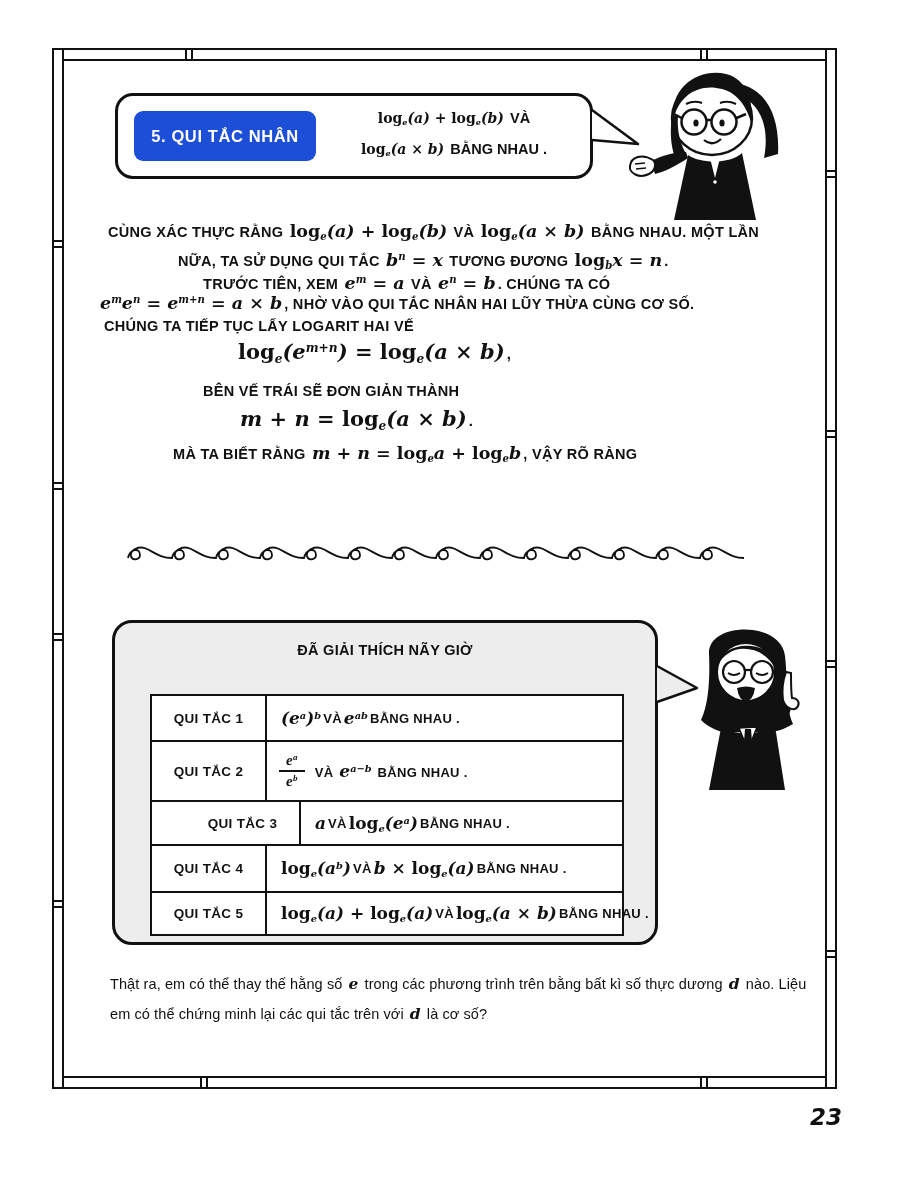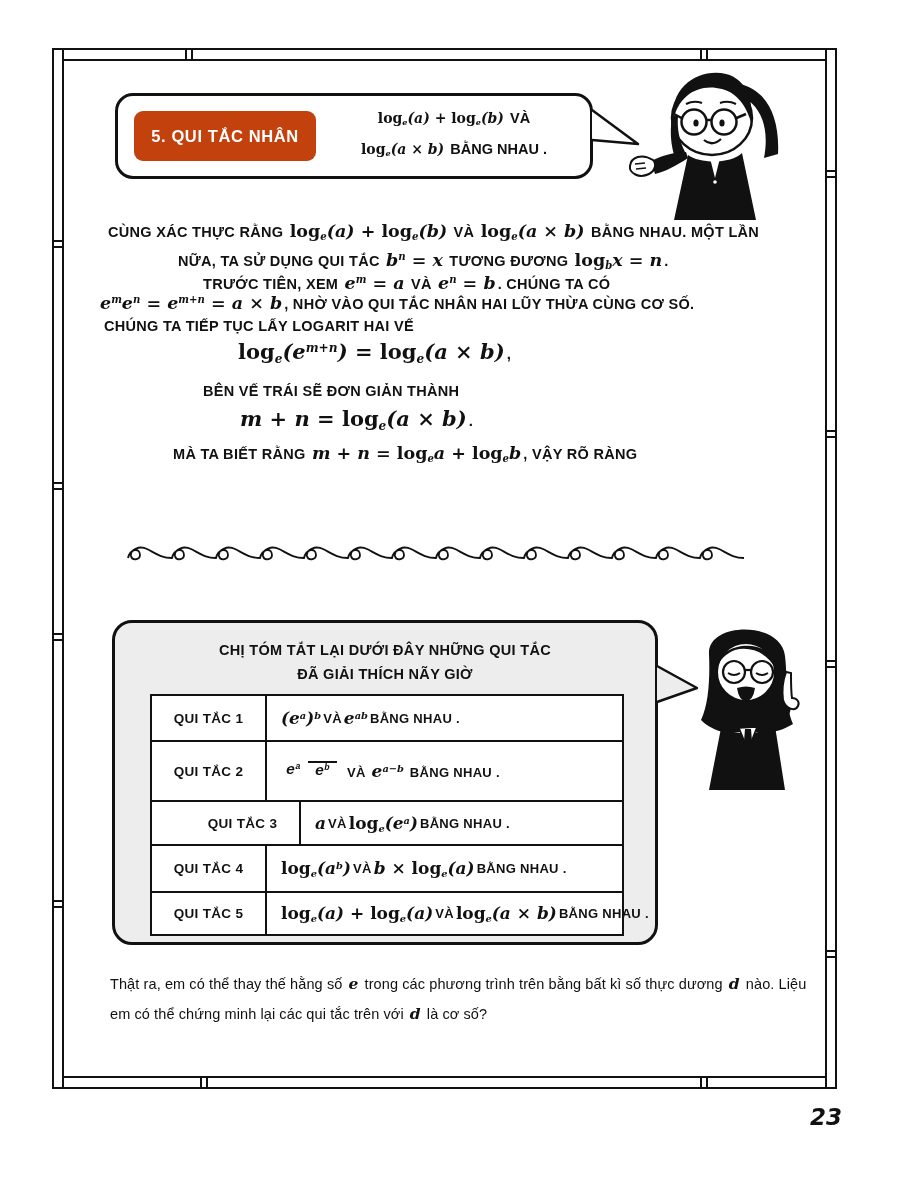--- a/index.html
+++ b/index.html
@@ -18,21 +18,21 @@
   .m sup { font-size: 58%; vertical-align: .55em; }
   .m sub { font-size: 58%; vertical-align: -.3em; }
   .rm { font-style: normal; }
   
   .bubble1 {
     position: absolute; left: 115px; top: 93px; width: 478px; height: 86px;
     background: #fff; border: 3px solid #111; border-radius: 18px;
     display: flex; align-items: center;
   }
   .rulebox {
-    margin-left: 16px; width: 182px; height: 50px; background: #c2410c; border-radius: 9px;
+    margin-left: 16px; width: 182px; height: 50px; background: #1d4ed8; border-radius: 9px;
     color: #fff; display: flex; align-items: center; justify-content: center;
     font-size: 16.5px; font-weight: bold; letter-spacing: .6px; flex: none;
   }
   .b1text { flex: 1; text-align: center; font-size: 14.5px; font-weight: bold; line-height: 27px; }
   .b1text .m { font-size: 14px; }
   .tail { position: absolute; }
   
   .bl { position: absolute; font-size: 14.5px; font-weight: bold; letter-spacing: .3px; white-space: nowrap; line-height: 24px; }
   .bl .m { font-size: 17.5px; }
   .bl.eq { font-size: 15px; }
@@ -49,22 +49,22 @@
   .rrow { display: flex; align-items: stretch; }
   .rrow + .rrow { border-top: 2px solid #111; }
   .rlabel {
     width: 115px; flex: none; border-right: 2px solid #111;
     display: flex; align-items: center; justify-content: center;
     font-size: 13.5px; font-weight: bold; letter-spacing: .3px; text-align: center;
   }
   .rcontent { flex: 1; display: flex; align-items: center; padding: 6px 12px; font-size: 13px; font-weight: bold; letter-spacing: .3px; flex-wrap: nowrap; white-space: nowrap; }
   .rcontent .m { font-size: 17px; }
   .r1 { min-height: 44px; } .r2 { min-height: 60px; } .r3 { min-height: 44px; padding-left: 34px; } .r4 { min-height: 47px; } .r5 { min-height: 43px; }
-  .frac { display: inline-flex; flex-direction: row; align-items: center; margin-right: 10px;
-          font-family: Liberation Mono, monospace; font-style: italic; font-weight: bold; font-size: 15px; line-height: 1.25; }
+  .frac { display: inline-flex; flex-direction: column; align-items: center; margin-right: 10px;
+          font-family: Liberation Serif, serif; font-style: italic; font-weight: bold; font-size: 15px; line-height: 1.25; }
   .frac .den { border-top: 2px solid #111; }
   .frac .num, .frac .den { padding: 0 7px; }
   .frac sup { font-size: 60%; vertical-align: .55em; }
   
   .footer { position: absolute; left: 110px; top: 969px; width: 710px; font-size: 14.5px; line-height: 29px; letter-spacing: .1px; font-weight: normal; }
   .footer .m { font-size: 15.5px; }
   .pagenum { position: absolute; left: 810px; top: 1104px; font-size: 23px; font-weight: bold; font-style: italic; font-family: "DejaVu Sans", sans-serif; }
   .char { position: absolute; }
 </style>
 </head>
@@ -148,21 +148,20 @@
       c2,-9 12,-11 12,-3 c0,5 -8,6 -9,1 c-1,-6 8,-11 16,-7 c8,4 14,9 25,9
       c2,-9 12,-11 12,-3 c0,5 -8,6 -9,1 c-1,-6 8,-11 16,-7 c8,4 14,9 25,9
       c2,-9 12,-11 12,-3 c0,5 -8,6 -9,1 c-1,-6 8,-11 16,-7 c8,4 14,9 25,9
       c2,-9 12,-11 12,-3 c0,5 -8,6 -9,1 c-1,-6 8,-11 16,-7 c8,4 14,9 25,9
       c2,-9 12,-11 12,-3 c0,5 -8,6 -9,1 c-1,-6 8,-11 16,-7 c8,4 14,9 25,9
       c2,-9 12,-11 12,-3 c0,5 -8,6 -9,1 c-1,-6 8,-11 16,-7 c8,4 14,9 25,9"></path>
   </svg>
 
   <div class="sumbox">
     <div class="sumintro">
-      <div>CHỊ TÓM TẮT LẠI DƯỚI ĐÂY NHỮNG QUI TẮC</div>
       <div>ĐÃ GIẢI THÍCH NÃY GIỜ</div>
     </div>
   </div>
   <svg class="tail" style="left:653px; top:660px;" width="50" height="48" viewBox="0 0 50 48">
     <path d="M4,6 L44,28 L4,42 Z" fill="#ededed" stroke="none"></path>
     <path d="M4,6 L44,28 L4,42" fill="none" stroke="#111" stroke-width="2.5" stroke-linejoin="round"></path>
   </svg>
 
   <svg class="char" style="left:683px; top:608px;" width="130" height="182" viewBox="0 0 130 182">
     <path d="M26,46 C24,14 98,12 102,48 C105,74 102,98 110,116 C100,122 92,124 86,124 L40,124 C32,122 24,118 18,112 C26,96 27,68 26,46 Z" fill="#111"></path>

